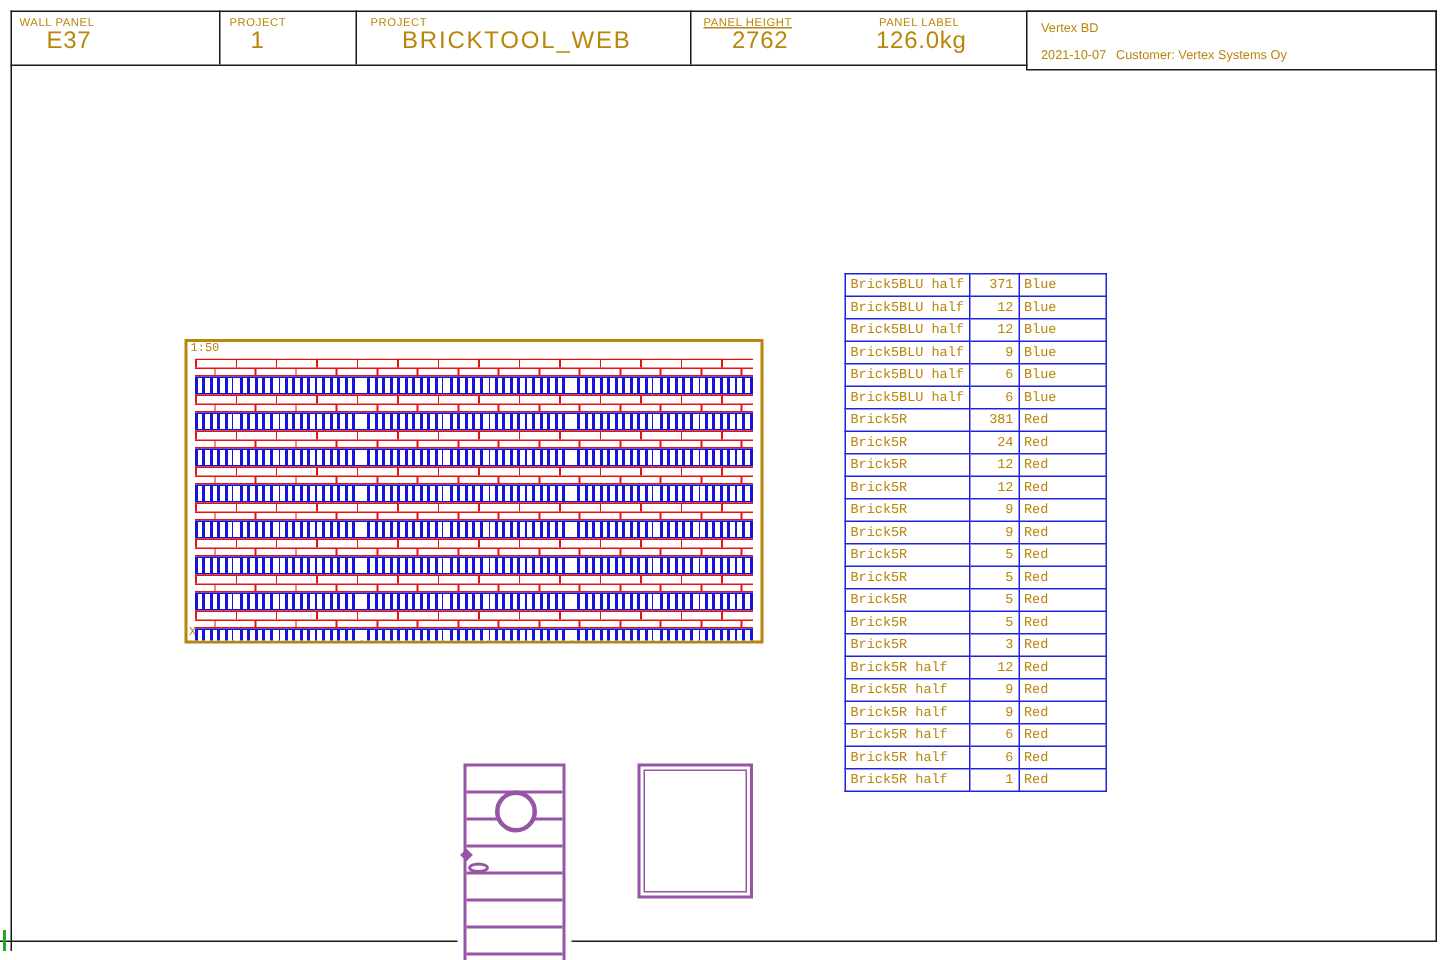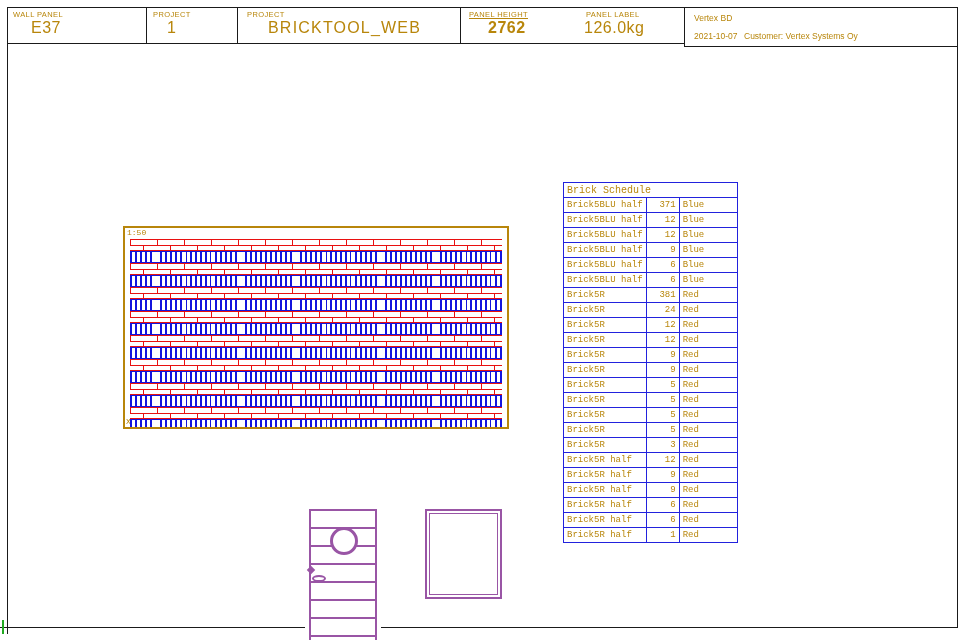--- a/index.html
+++ b/index.html
@@ -81,21 +81,21 @@
 <span class="fld-label" style="left:13px;top:10px;">WALL PANEL</span>
 <span class="fld-value" style="left:31px;top:19px;">E37</span>
 
 <span class="fld-label" style="left:153px;top:10px;">PROJECT</span>
 <span class="fld-value" style="left:167px;top:19px;">1</span>
 
 <span class="fld-label" style="left:247px;top:10px;">PROJECT</span>
 <span class="fld-value" style="left:268px;top:19px;letter-spacing:1.2px;">BRICKTOOL_WEB</span>
 
 <span class="fld-label" style="left:469px;top:10px;text-decoration:underline;">PANEL HEIGHT</span>
-<span class="fld-value" style="left:488px;top:19px;font-weight:bold;">2762</span>
+<span class="fld-value" style="left:488px;top:19px;">2762</span>
 
 <span class="fld-label" style="left:586px;top:10px;">PANEL LABEL</span>
 <span class="fld-value" style="left:584px;top:19px;">126.0kg</span>
 
 <div class="abs" style="left:684px;top:7px;width:274px;height:40px;border:1px solid #1a1a1a;"></div>
 <span class="vx-text" style="left:694px;top:13px;">Vertex BD</span>
 <span class="vx-text" style="left:694px;top:31px;">2021-10-07</span>
 <span class="vx-text" style="left:744px;top:31px;text-align:right;">Customer: Vertex Systems Oy</span>
 
 <div class="draw-frame">
@@ -167,23 +167,20 @@
   </div>
 </div>
 
 <table class="sched">
   <colgroup>
       <col class="col-label">
       <col class="col-qty">
       <col class="col-color">
     </colgroup>
   <tbody>
-    <tr>
-      <td class="title-cell" colspan="3">Brick Schedule</td>
-    </tr>
   <tr>
     <td>Brick5BLU half</td>
     <td class="qty">371</td>
     <td>Blue</td>
   </tr>
       <tr>
     <td>Brick5BLU half</td>
     <td class="qty">12</td>
     <td>Blue</td>
   </tr>

